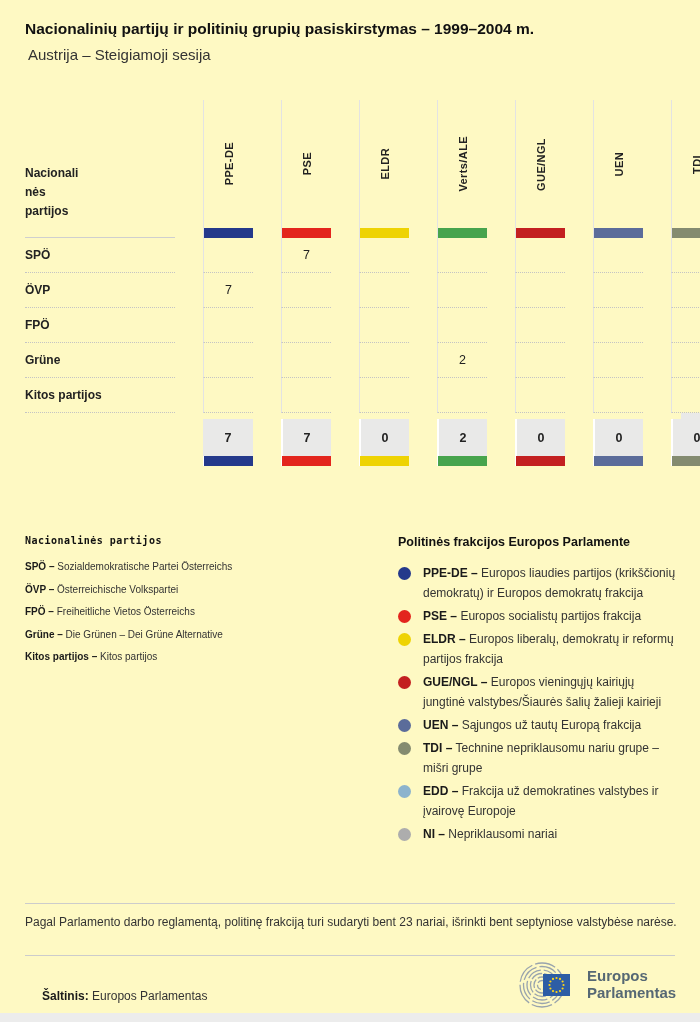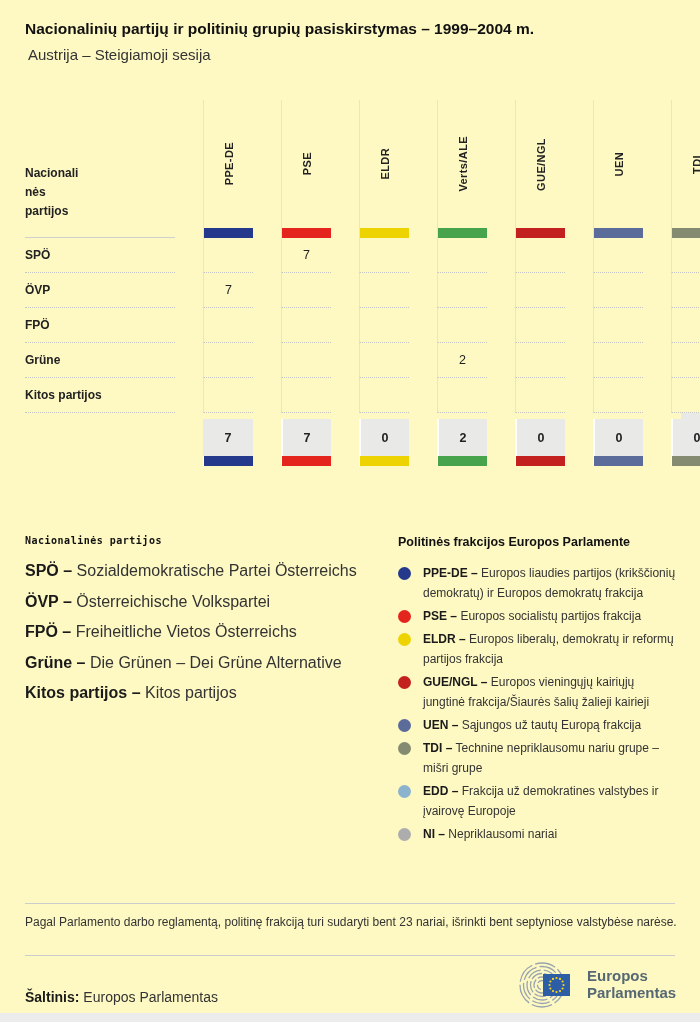--- a/index.html
+++ b/index.html
@@ -46,34 +46,34 @@
   .r-tot .tcell.first { border-left:none; }
   .r-tot .vcol { display:flex; align-items:center; justify-content:center; font-size:12.5px; font-weight:bold; }
 
   .r-tbar { height:10px; }
   .r-tbar .mcell { border-left:1px solid #fff; }
 
   
   .leg-parties { position:absolute; left:25px; top:535px; width:360px; }
   .leg-parties h3 { font-family:"DejaVu Sans Mono", monospace; font-size:10px; font-weight:bold;
                     letter-spacing:0.5px; color:#111; margin-bottom:14px; }
-  .leg-parties .pitem { font-size:16px; color:#333; margin-bottom:9px; line-height:1.35; }
+  .leg-parties .pitem { font-size:10px; color:#333; margin-bottom:9px; line-height:1.35; }
   .leg-parties .pitem b { color:#1a1a1a; }
 
   .leg-groups { position:absolute; left:398px; top:535px; width:280px; }
   .leg-groups h3 { font-size:12.5px; font-weight:bold; color:#111; margin-bottom:14px; }
   .gitem { position:relative; padding-left:25px; font-size:12px; line-height:20px; color:#333; margin-bottom:3px; }
   .gitem b { color:#1a1a1a; }
   .dot { position:absolute; left:0; top:4px; width:13px; height:13px; border-radius:50%; }
 
   
   .hr1 { position:absolute; left:25px; right:25px; top:903px; border-top:1px solid #ccc; }
   .note { position:absolute; left:25px; top:913px; width:652px; font-size:12px; line-height:19px; color:#333; }
   .hr2 { position:absolute; left:25px; right:25px; top:955px; border-top:1px solid #ccc; }
-  .source { position:absolute; left:25px; top:989px; font-size:14px; color:#333; }
+  .source { position:absolute; left:42px; top:989px; font-size:12px; color:#333; }
   .source b { color:#1a1a1a; }
   .logo { position:absolute; left:513px; top:962px; }
   .bottom-strip { position:absolute; left:0; right:0; bottom:0; height:9px; background:#ececec; }
 </style>
 </head>
 <body>
 
 <div class="page">
 
   <div class="title">Nacionalinių partijų ir politinių grupių pasiskirstymas – 1999–2004 m.</div>
@@ -271,21 +271,21 @@
       <span>Europos socialistų partijos frakcija</span>
     </div>
     <div class="gitem">
       <span class="dot" style="background-color: rgb(238, 211, 3);"></span>
       <b>ELDR –</b>
       <span>Europos liberalų, demokratų ir reformų partijos frakcija</span>
     </div>
     <div class="gitem">
       <span class="dot" style="background-color: rgb(195, 32, 32);"></span>
       <b>GUE/NGL –</b>
-      <span>Europos vieningųjų kairiųjų jungtinė frakcija/Šiaurės šalių žalieji kairieji</span>
+      <span>Europos vieningųjų kairiųjų jungtinė valstybes/Šiaurės šalių žalieji kairieji</span>
     </div>
     <div class="gitem">
       <span class="dot" style="background-color: rgb(91, 108, 154);"></span>
       <b>UEN –</b>
       <span>Sąjungos už tautų Europą frakcija</span>
     </div>
     <div class="gitem">
       <span class="dot" style="background-color: rgb(132, 139, 112);"></span>
       <b>TDI –</b>
       <span>Technine nepriklausomu nariu grupe – mišri grupe</span>

